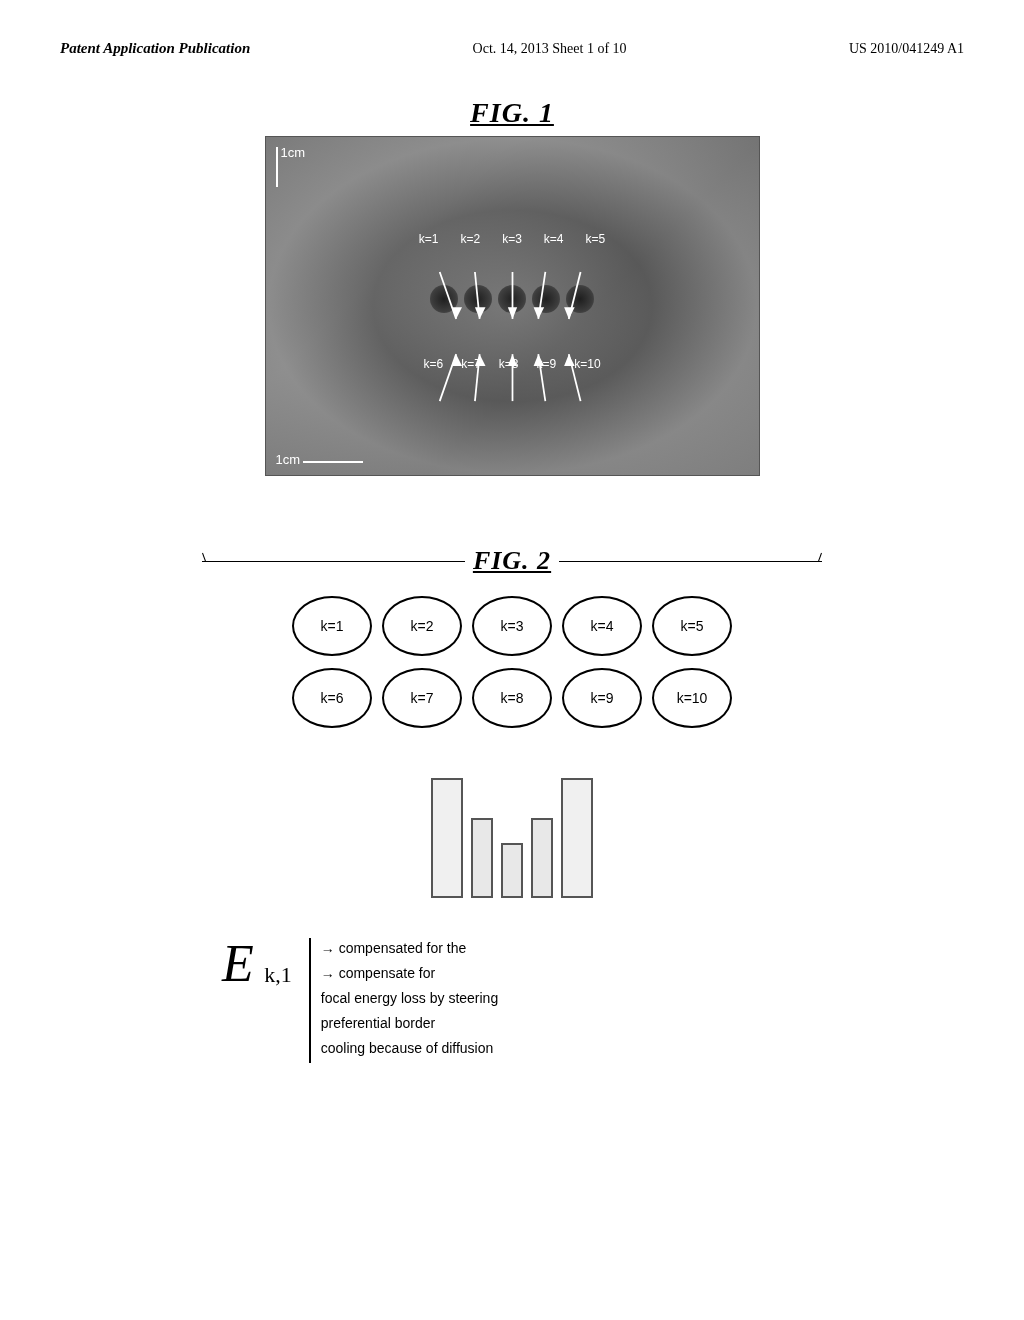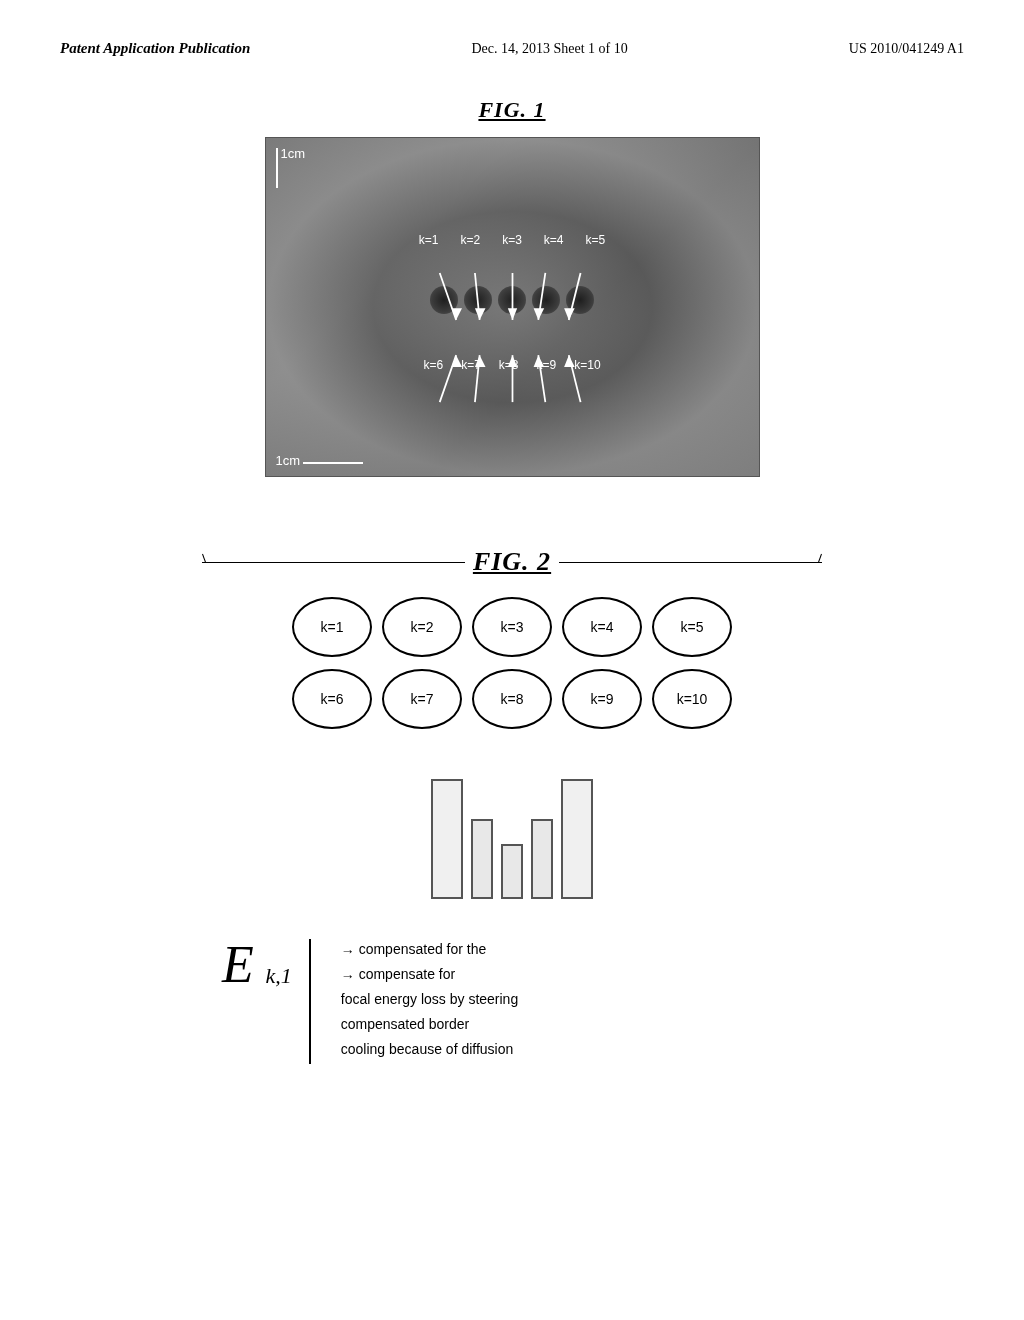--- a/index.html
+++ b/index.html
@@ -35,25 +35,25 @@
     }
 
     
     .fig1-section {
       display: flex;
       flex-direction: column;
       align-items: center;
       margin-bottom: 50px;
     }
     .fig-title {
-      font-size: 22px;
+      font-size: 28px;
       font-weight: bold;
       font-style: italic;
       text-decoration: underline;
-      margin-bottom: 14px;
+      margin-bottom: 7px;
       letter-spacing: 1px;
     }
 
     .fig1-image-container {
       width: 495px;
       height: 340px;
       position: relative;
       border: 1px solid #555;
       background: linear-gradient(135deg, #888 0%, #aaa 30%, #666 60%, #999 100%);
       overflow: hidden;
@@ -286,51 +286,50 @@
       font-style: italic;
       font-family: 'Times New Roman', serif;
       line-height: 1;
       position: relative;
     }
     .e-subscript {
       font-size: 22px;
       position: absolute;
       bottom: 2px;
       right: -38px;
-      font-style: italic;
     }
     .e-label-wrapper {
       position: relative;
       margin-right: 55px;
       margin-top: 10px;
     }
     .annotation-lines {
       flex: 1;
       border-left: 2px solid #000;
-      padding-left: 30px;
+      padding-left: 10px;
       margin-top: 10px;
     }
     .annotation-line {
       font-size: 14px;
       font-family: Arial, sans-serif;
       line-height: 1.5;
       margin-bottom: 4px;
     }
     .annotation-line .arrow-text {
       font-family: Arial, sans-serif;
     }
   </style>
 </head>
 <body>
 
 <div class="page">
 
   <div class="header">
     <span class="header-left">Patent Application Publication</span>
-    <span class="header-center">Dec. 14, 2013   Sheet 1 of 10</span>
+    <span class="header-center">Oct. 14, 2013   Sheet 1 of 10</span>
     <span class="header-right">US 2010/041249 A1</span>
   </div>
 
   <div class="fig1-section">
     <div class="fig-title">FIG. 1</div>
 
     <div class="fig1-image-container">
 
       <div class="marker-top">
         <div class="marker-top-line"></div>
@@ -474,21 +473,21 @@
           <div class="annotation-line">
             <span class="arrow-text">→</span>  compensated for the
           </div>
           <div class="annotation-line">
             <span class="arrow-text">→</span>  compensate for
           </div>
           <div class="annotation-line">
             focal energy loss by steering
           </div>
           <div class="annotation-line">
-            compensated border
+            preferential border
           </div>
           <div class="annotation-line">
             cooling because of diffusion
           </div>
         </div>
       </div>
 
     </div>
   </div>
 

